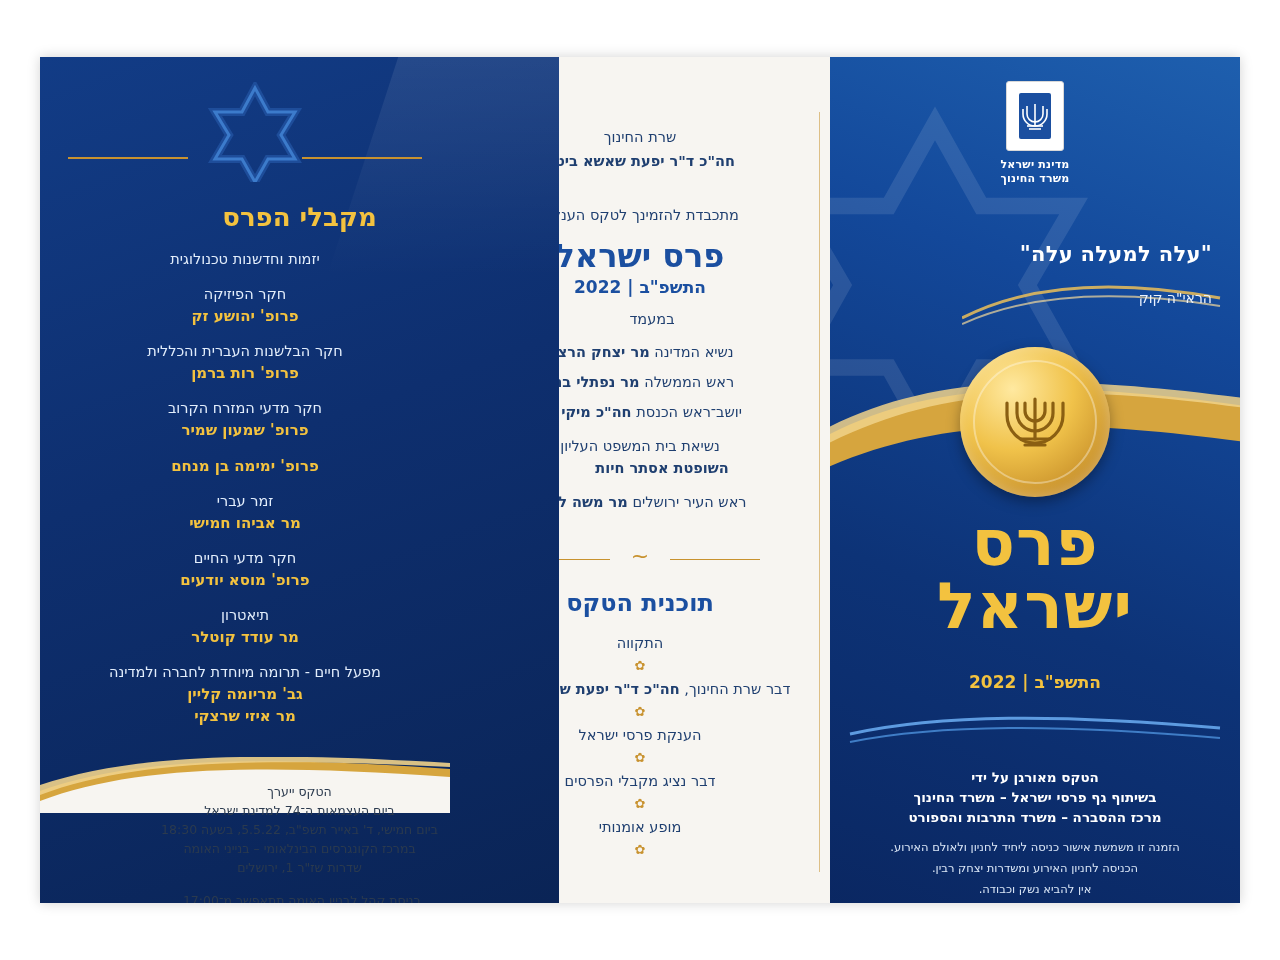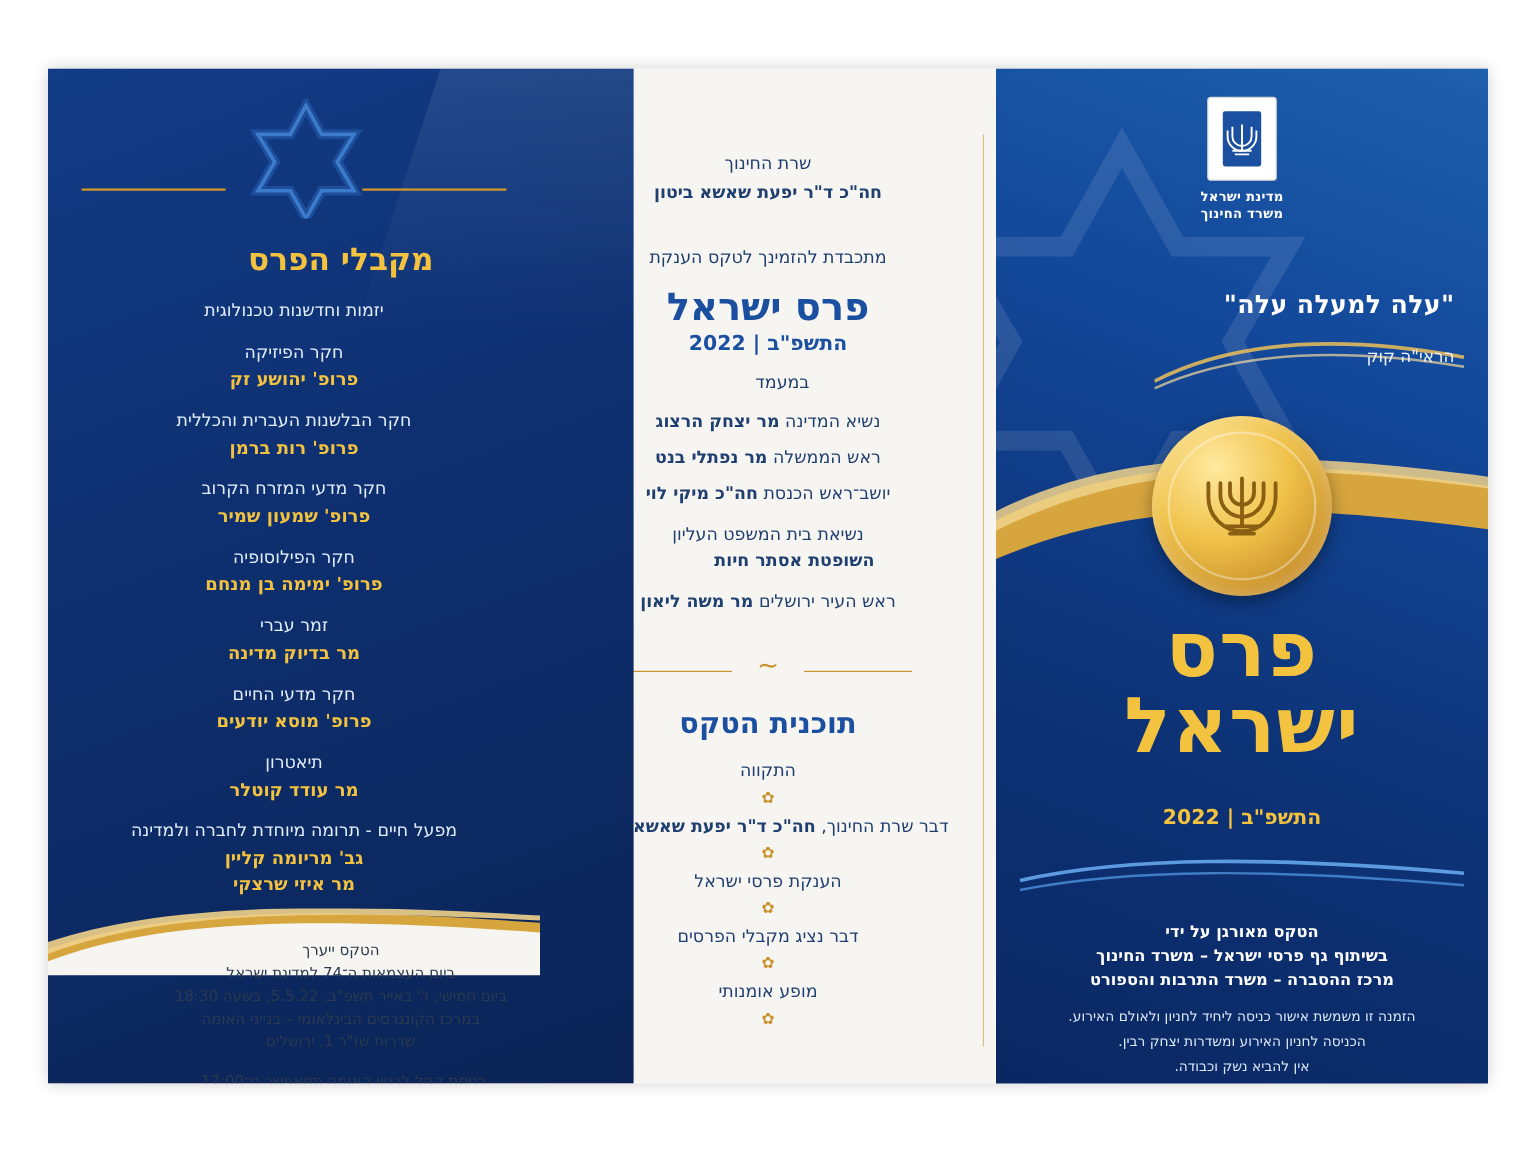--- a/index.html
+++ b/index.html
@@ -82,20 +82,21 @@
   .org-block .ob{font-size:13.5px;font-weight:bold;line-height:20px;}
   .notes{
     position:absolute;top:780px;left:0;width:100%;text-align:center;color:#dbe7f7;
     font-size:11.5px;line-height:21px;
   }
   
   .panel-left{
     position:absolute;left:0;top:0;width:488px;height:846px;
     background:linear-gradient(160deg,#123c86 0%, #0e2f6f 45%, #0a2456 100%);
     overflow:hidden;
+    padding-left:31px;
   }
   .panel-left .bigstar{
     position:absolute;left:165px;top:25px;width:100px;height:100px;opacity:.95;
   }
   .panel-left .diag{
     position:absolute;right:-40px;top:-40px;width:230px;height:260px;
     background:linear-gradient(180deg,rgba(255,255,255,.10),rgba(255,255,255,0));
     transform:skewX(-18deg);
   }
   .rule-row{
@@ -320,26 +321,25 @@
         </div>
         <div class="winner">
           <div class="cat">חקר הבלשנות העברית והכללית</div>
           <div class="nm">פרופ' רות ברמן</div>
         </div>
         <div class="winner">
           <div class="cat">חקר מדעי המזרח הקרוב</div>
           <div class="nm">פרופ' שמעון שמיר</div>
         </div>
         <div class="winner">
-          <div class="cat">חקר הפילוסופיה</div>
           <div class="nm">פרופ' ימימה בן מנחם</div>
         </div>
         <div class="winner">
           <div class="cat">זמר עברי</div>
-          <div class="nm">מר בדיוק מדינה</div>
+          <div class="nm">מר אביהו חמישי</div>
         </div>
         <div class="winner">
           <div class="cat">חקר מדעי החיים</div>
           <div class="nm">פרופ' מוסא יודעים</div>
         </div>
         <div class="winner">
           <div class="cat">תיאטרון</div>
           <div class="nm">מר עודד קוטלר</div>
         </div>
         <div class="winner">

